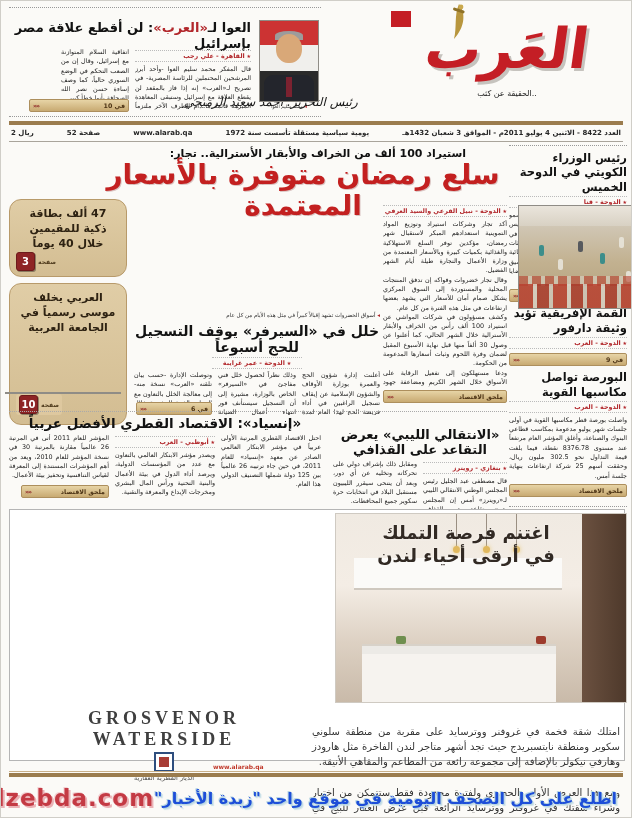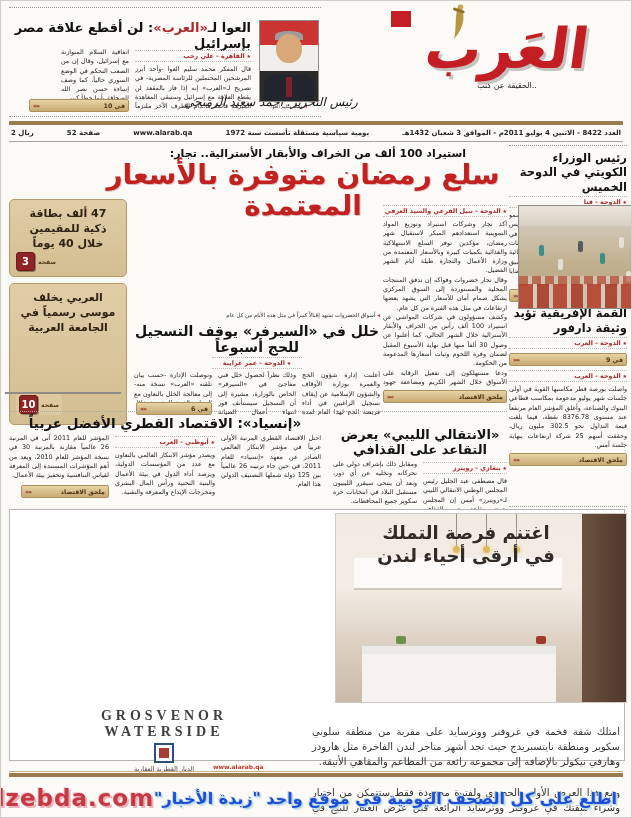--- a/index.html
+++ b/index.html
@@ -17,25 +17,25 @@
   .bar .chev{color:#8e2425;font-weight:900;letter-spacing:-1px;}
   .railtitle{font-size:11.5px;font-weight:900;color:#121212;line-height:1.25;margin:3px 0 1px;text-align:right;}
   .storytitle{font-weight:900;color:#121212;text-align:center;}
   .colrow{display:flex;gap:6px;}
   .col{flex:1;display:flex;flex-direction:column;overflow:hidden;}
   .badgerow{direction:ltr;display:flex;align-items:center;gap:3px;}
   .badge{width:17px;height:17px;background:#8e2425;border:1px solid #6d1a1b;border-radius:3px;color:#fff;
          font-size:10px;font-weight:900;display:flex;align-items:center;justify-content:center;
          box-shadow:1px 1px 0 rgba(0,0,0,.35);}
   .pagelabel{font-size:6px;color:#503c1e;font-weight:bold;}
-  .sidebox{background:linear-gradient(180deg,#e0cda6,#d3bd92);border:1px solid #b89a6a;border-radius:5px;box-sizing:border-box;}
+  .sidebox{background:linear-gradient(180deg,#e0cda6,#d3bd92);border:1px solid #b89a6a;border-radius:12px;box-sizing:border-box;}
   .sidetitle{font-size:11px;font-weight:900;color:#2e2212;text-align:center;line-height:1.35;padding-top:7px;}
   .logotext{font-size:56px;font-weight:900;color:#c41e25;transform:skewX(-8deg);
             text-shadow:3px 3px 0 #c6c3be;line-height:1;text-align:center;}
-  .slogan{font-size:8px;color:#222;text-align:center;letter-spacing:1px;margin-top:4px;}
+  .slogan{font-size:8px;color:#222;text-align:center;letter-spacing:1px;margin-top:12px;}
   .signature{font-size:12px;font-style:italic;color:#161616;text-align:center;font-family:"DejaVu Serif","DejaVu Sans",serif;}
   .rule-thick{height:4px;background:#9b7c4e;}
   .rule-thin{height:1px;background:#a9a49b;}
   .inforow{direction:ltr;display:flex;justify-content:space-between;align-items:center;
            font-size:7px;font-weight:bold;color:#262626;}
   .kicker{font-size:11px;font-weight:800;color:#101010;text-align:center;}
   .mainhead{font-size:28px;font-weight:900;color:#c32020;text-align:center;line-height:1.1;
             text-shadow:1px 1px 0 rgba(120,30,30,.25);}
   .cap{font-size:5.5px;color:#2c2c2c;text-align:right;}
   .capmark{color:#b2282c;}
@@ -58,21 +58,21 @@
   
   .kitchen{background:linear-gradient(180deg,#f0eae2 0%,#f4ede5 38%,#ddd1c3 68%,#c9baa9 100%);}
   .kitchen .wood{position:absolute;right:0;top:0;bottom:0;width:44px;background:linear-gradient(90deg,#6b5140,#4e392b);}
   .kitchen .cab{position:absolute;top:44px;left:18px;right:64px;height:30px;background:#fbfaf8;border-bottom:2px solid #cfc8bf;}
   .kitchen .island{position:absolute;bottom:0;left:26px;right:70px;height:56px;background:#f6f3ef;
                    box-shadow:0 -2px 0 #d8d2c9, inset 0 8px 0 #eceae6;}
   .kitchen .pend{position:absolute;top:0;width:1px;height:34px;background:#9a8f82;}
   .kitchen .bulb{position:absolute;top:32px;width:7px;height:7px;border-radius:50%;background:#e0b85e;box-shadow:0 0 4px #e8c878;}
   .qd{width:20px;height:20px;margin:3px auto 2px;border:2px solid #2e4e7e;position:relative;background:#fff;box-sizing:border-box;}
   .qd::after{content:"";position:absolute;inset:3px;background:#a83c35;}
-  .grosv{font-family:"Liberation Serif","DejaVu Serif",serif;font-size:14px;letter-spacing:4px;color:#3f3f3f;
+  .grosv{font-family:"Liberation Serif","DejaVu Serif",serif;font-size:18px;letter-spacing:4px;color:#3f3f3f;
          font-weight:600;line-height:1.15;text-align:center;direction:ltr;}
   .adtext p{margin:16px 0 3px;font-size:10px;line-height:1.5;color:#333;text-align:justify;}
   .finetext{font-size:5.3px;line-height:1.5;color:#444;text-align:right;}
   .adurl{direction:ltr;font-size:6.5px;font-weight:bold;color:#222;text-align:center;}
   .footer-ar{font-size:16px;font-weight:900;color:#1d4ed8;white-space:nowrap;
              text-shadow:1px 1px 0 #b9d6e2,-1px -1px 0 #b9d6e2,2px 2px 1px #cfe3ea;}
   .footer-url{direction:ltr;font-size:23px;font-weight:900;color:#c43a44;letter-spacing:1px;white-space:nowrap;
              text-shadow:2px 2px 0 #eab2b6,-1px -1px 0 #f3d2d4;}
   .redbox{background:#c41e25;}
   .brand-red{color:#b2282c;}
@@ -146,20 +146,21 @@
     <div class="bar" style="margin:4px 0;">
       <span>في 2</span>
         <span class="chev">««</span>
     </div>
     <div class="railtitle">القمة الإفريقية تؤيد وثيقة دارفور</div>
     <div class="byline"><span class="bmark">★ </span><span>الدوحة - العرب</span></div>
     <div class="bar" style="margin:4px 0;">
       <span>في 9</span>
         <span class="chev">««</span>
     </div>
+    <div class="railtitle">البورصة تواصل مكاسبها القوية</div>
     <div class="byline"><span class="bmark">★ </span><span>الدوحة - العرب</span></div>
     <div class="t" style="max-height:64px;overflow:hidden;">واصلت بورصة قطر مكاسبها القوية في أولى جلسات شهر يوليو مدعومة بمكاسب قطاعي البنوك والصناعة، وأغلق المؤشر العام مرتفعاً عند مستوى 8376.78 نقطة، فيما بلغت قيمة التداول نحو 302.5 مليون ريال، وحققت أسهم 25 شركة ارتفاعات بنهاية جلسة أمس.</div>
     <div class="bar" style="margin:4px 0;">
       <span>ملحق الاقتصاد</span>
         <span class="chev">««</span>
     </div>
   </div>
 
   <div class="abs photoframe market" style="left:133px;top:204px;width:246px;height:104px;">
     <div class="skyband"></div>

